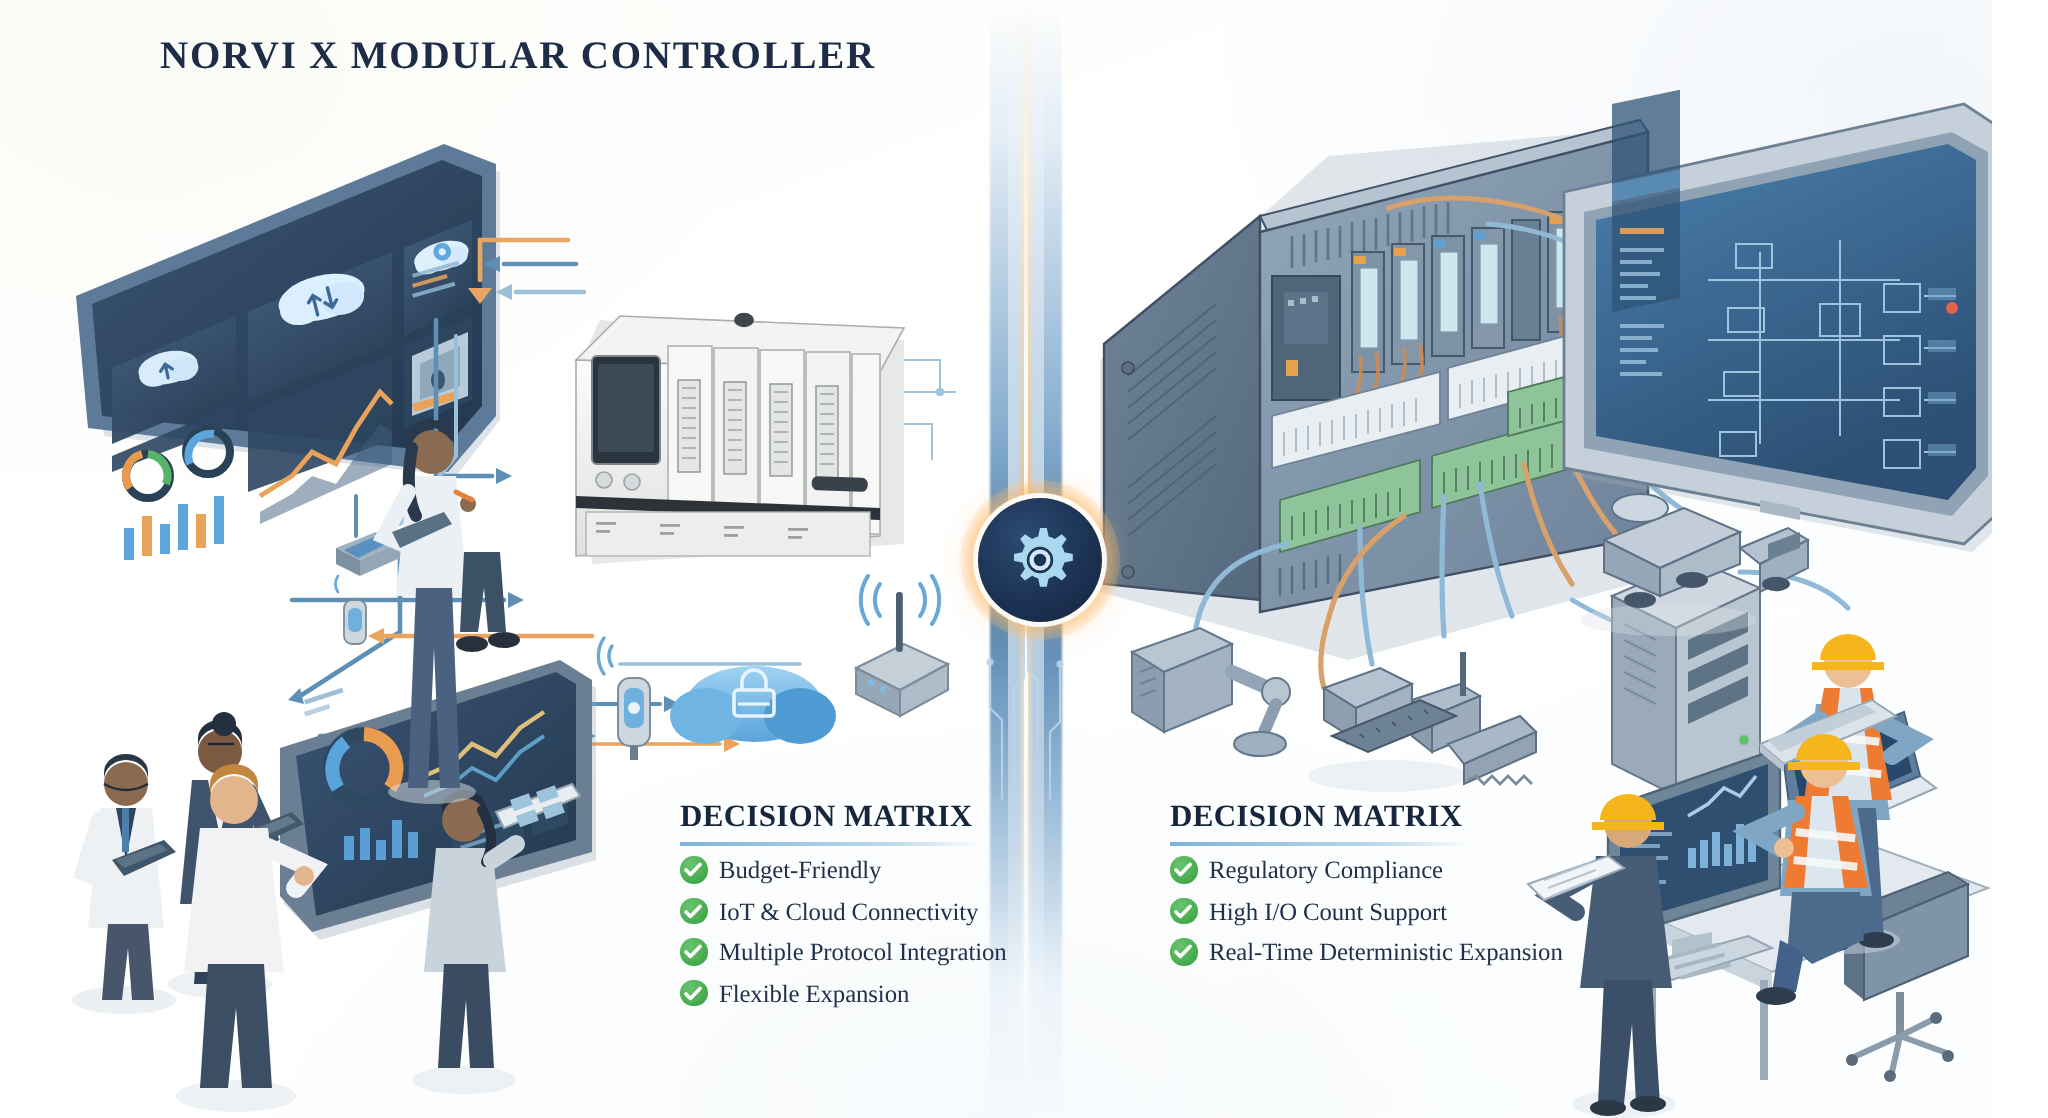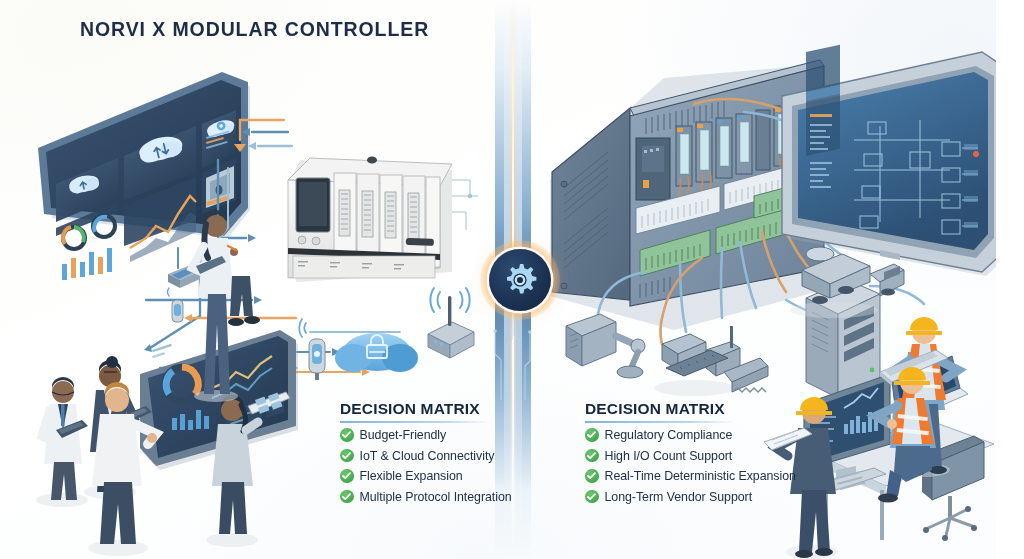--- a/index.html
+++ b/index.html
@@ -11,20 +11,21 @@
   }
   #infographic {
     position: relative;
     width: 996px; height: 559px;
     background:
       radial-gradient(ellipse 420px 300px at 8% 6%, #fbfcf7 0%, rgba(255,255,255,0) 70%),
       radial-gradient(ellipse 500px 360px at 96% 10%, #f2f6fa 0%, rgba(255,255,255,0) 70%),
       radial-gradient(ellipse 520px 300px at 50% 100%, #f7fafc 0%, rgba(255,255,255,0) 70%),
       linear-gradient(160deg, #fdfdfb 0%, #ffffff 45%, #fbfdfe 100%);
     overflow: hidden;
+    font-family: Liberation Serif, serif;
   }
 
   
   .panel-title {
     position: absolute;
     top: 18px;
     font-size: 19.5px;
     font-weight: bold;
     letter-spacing: 0.9px;
     color: #1d2d47;
@@ -915,29 +916,29 @@
             </svg>
         </span>
         <span class="matrix-label">IoT &amp; Cloud Connectivity</span>
       </li>
       <li class="matrix-item">
         <span class="check">
           <svg width="9" height="8" viewBox="0 0 9 8">
               <path d="M1,4 L3.2,6.2 L8,1.2" fill="none" stroke="#ffffff" stroke-width="1.8" stroke-linecap="round" stroke-linejoin="round"></path>
             </svg>
         </span>
-        <span class="matrix-label">Flexible Expansion</span>
+        <span class="matrix-label">Multiple Protocol Integration</span>
       </li>
       <li class="matrix-item">
         <span class="check">
           <svg width="9" height="8" viewBox="0 0 9 8">
               <path d="M1,4 L3.2,6.2 L8,1.2" fill="none" stroke="#ffffff" stroke-width="1.8" stroke-linecap="round" stroke-linejoin="round"></path>
             </svg>
         </span>
-        <span class="matrix-label">Multiple Protocol Integration</span>
+        <span class="matrix-label">Flexible Expansion</span>
       </li>
     </ul>
   </div>
 
   <div class="matrix" id="matrix-right">
     <div class="matrix-title">DECISION MATRIX</div>
     <div class="matrix-rule"></div>
     <ul class="matrix-list">
       <li class="matrix-item">
         <span class="check">
@@ -956,24 +957,16 @@
         <span class="matrix-label">High I/O Count Support</span>
       </li>
       <li class="matrix-item">
         <span class="check">
           <svg width="9" height="8" viewBox="0 0 9 8">
               <path d="M1,4 L3.2,6.2 L8,1.2" fill="none" stroke="#ffffff" stroke-width="1.8" stroke-linecap="round" stroke-linejoin="round"></path>
             </svg>
         </span>
         <span class="matrix-label">Real-Time Deterministic Expansion</span>
       </li>
-      <li class="matrix-item">
-        <span class="check">
-          <svg width="9" height="8" viewBox="0 0 9 8">
-              <path d="M1,4 L3.2,6.2 L8,1.2" fill="none" stroke="#ffffff" stroke-width="1.8" stroke-linecap="round" stroke-linejoin="round"></path>
-            </svg>
-        </span>
-        <span class="matrix-label">Long-Term Vendor Support</span>
-      </li>
     </ul>
   </div>
 
 </div>
 
 </body></html>

